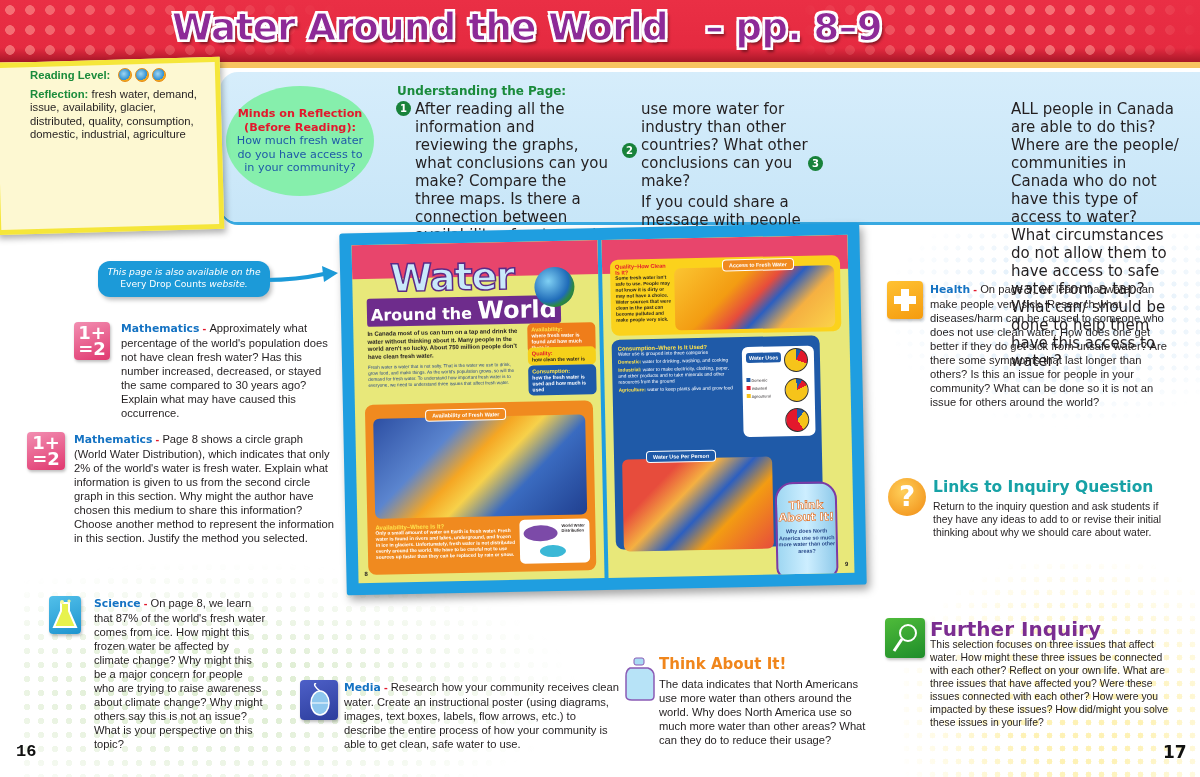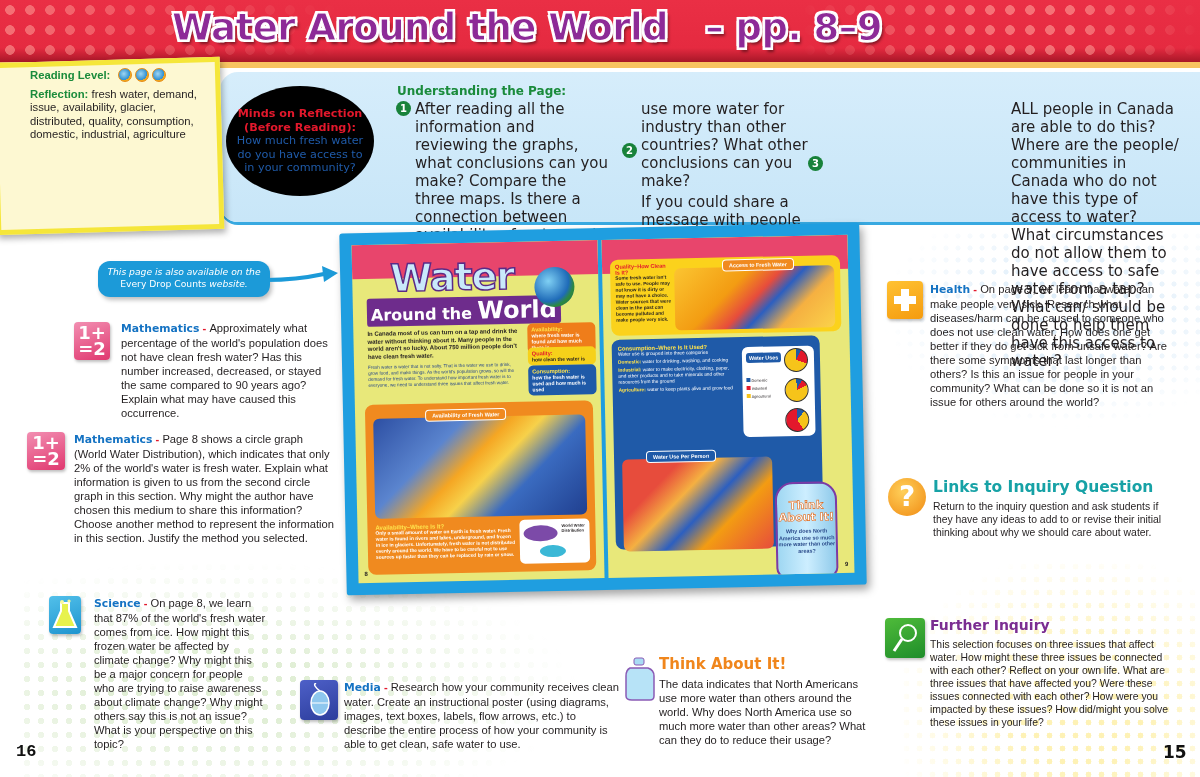--- a/index.html
+++ b/index.html
@@ -35,21 +35,21 @@
 
   
   .info-band {
     position: absolute; left: 220px; top: 72px; width: 980px; height: 150px;
     background: linear-gradient(180deg, #d6edfb 0%, #c8e6f8 100%);
     border-radius: 18px 0 0 18px;
     box-shadow: 0 3px 0 #38a9e1;
   }
   .reflection-ellipse {
     position: absolute; left: 226px; top: 86px; width: 148px; height: 110px;
-    background: #000000; border-radius: 50%;
+    background: #86efac; border-radius: 50%;
     display: flex; align-items: center; justify-content: center; text-align: center;
     padding: 0 10px;
   }
   .reflection-text { font-family: "DejaVu Sans", sans-serif; font-size: 11.2px; line-height: 13.5px; color: #1f5aa8; }
   .reflection-text .lead { color: #e3182c; font-weight: bold; }
 
   .understanding-title {
     position: absolute; left: 397px; top: 84px;
     font-family: "DejaVu Sans", sans-serif; font-weight: bold; font-size: 12px; color: #1a8b3b;
   }
@@ -209,21 +209,21 @@
   <div><i>This page is also available on the</i></div>
   <div><span>Every Drop Counts</span><i> website.</i></div>
 </div>
 <svg class="web-arrow" viewBox="0 0 72 22">
   <path d="M0 16 Q30 16 58 10" stroke="#1c9ad8" stroke-width="4" fill="none"></path>
   <polygon points="56,2 72,9 58,18" fill="#1c9ad8"></polygon>
 </svg>
 
 <div class="icon-tile tile-math" style="left:74px; top:322px; width:36px; height:38px;">1+<br>=2</div>
 <div class="activity" style="left:121px; top:321px; width:210px;">
-  <span class="subj">Mathematics</span><span class="dash"> - </span><span>Approximately what percentage of the world's population does not have clean fresh water? Has this number increased, decreased, or stayed the same compared to 90 years ago? Explain what may have caused this occurrence.</span>
+  <span class="subj">Mathematics</span><span class="dash"> - </span><span>Approximately what percentage of the world's population does not have clean fresh water? Has this number increased, decreased, or stayed the same compared to 30 years ago? Explain what may have caused this occurrence.</span>
 </div>
 
 <div class="icon-tile tile-math" style="left:27px; top:432px; width:38px; height:38px;">1+<br>=2</div>
 <div class="activity" style="left:74px; top:432px; width:262px;">
   <span class="subj">Mathematics</span><span class="dash"> - </span><span>Page 8 shows a circle graph (World Water Distribution), which indicates that only 2% of the world's water is fresh water. Explain what information is given to us from the second circle graph in this section. Why might the author have chosen this medium to share this information? Choose another method to represent the information in this section. Justify the method you selected.</span>
 </div>
 
 <div class="icon-tile tile-science" style="left:49px; top:596px; width:32px; height:38px;">
   <svg width="26" height="32" viewBox="0 0 26 32">
       <path d="M9 4 h8 v8 l7 16 h-22 l7 -16 z" fill="#e7f24d" stroke="#fff" stroke-width="2"></path>
@@ -267,21 +267,21 @@
 </div>
 <div class="heading-big" style="position:absolute; left:933px; top:478px; font-size:15.5px; color:#17a2a6;">Links to Inquiry Question</div>
 <div class="activity" style="left:933px; top:500px; width:240px; font-size:10.4px; line-height:13px;">Return to the inquiry question and ask students if they have any ideas to add to or revise their initial thinking about why we should care about water.</div>
 
 <div class="icon-tile tile-further" style="left:885px; top:618px; width:40px; height:40px;">
   <svg width="30" height="32" viewBox="0 0 30 32">
       <circle cx="18" cy="11" r="8" fill="none" stroke="#fff" stroke-width="2"></circle>
       <line x1="12" y1="17" x2="4" y2="29" stroke="#fff" stroke-width="3"></line>
     </svg>
 </div>
-<div class="heading-big" style="position:absolute; left:930px; top:617px; font-size:14px; color:#7b2d91;">Further Inquiry</div>
+<div class="heading-big" style="position:absolute; left:930px; top:617px; font-size:20px; color:#7b2d91;">Further Inquiry</div>
 <div class="activity" style="left:930px; top:638px; width:240px; font-size:10.4px; line-height:13px;">This selection focuses on three issues that affect water. How might these three issues be connected with each other? Reflect on your own life. What are three issues that have affected you? Were these issues connected with each other? How were you impacted by these issues? How did/might you solve these issues in your life?</div>
 
 <div class="spread-wrap">
   <div class="spread"></div>
 
   <div class="spread-page left">
     <div class="sp-pink"></div>
     <div class="sp-title1">Water</div>
     <div class="sp-title2"><span>Around the </span><b>World</b></div>
     <div class="sp-globe"></div>
@@ -351,13 +351,13 @@
     <div class="sp-badge" style="left:40px; top:212px; background:#1f5aa8; border:1px solid #fff;">Water Use Per Person</div>
     <div class="bottle">
       <div class="tt">Think About It!</div>
       <div class="bq">Why does North America use so much more water than other areas?</div>
     </div>
     <div style="position:absolute; right:6px; bottom:6px; font-size:6px; font-weight:bold;">9</div>
   </div>
 </div>
 
 <div class="page-num" style="left:16px;font-family:Liberation Mono, monospace;">16</div>
-<div class="page-num" style="left:1163px;">15</div>
+<div class="page-num" style="left:1163px;">17</div>
 
 </body></html>

